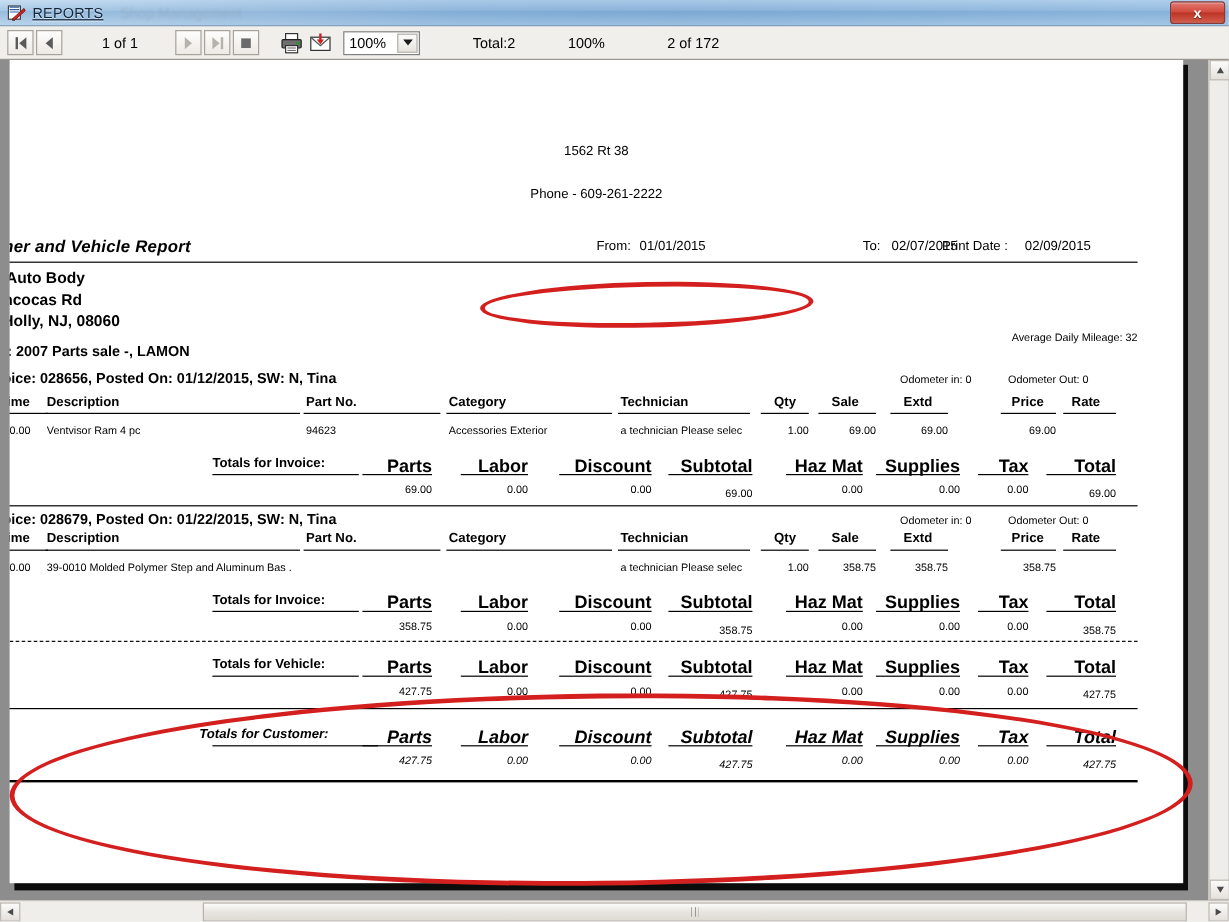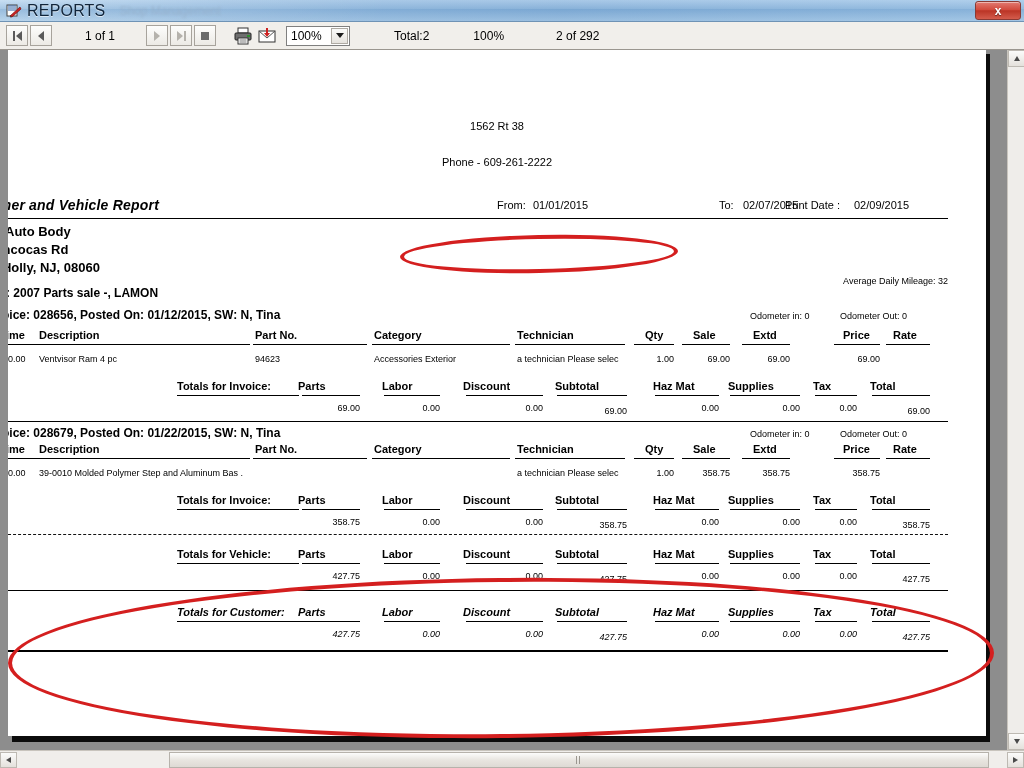--- a/index.html
+++ b/index.html
@@ -31,23 +31,24 @@
     background:
       linear-gradient(105deg, rgba(255,255,255,0.22) 0%, rgba(255,255,255,0.0) 38%),
       linear-gradient(to right, rgba(120,160,200,0.0) 0%, rgba(150,185,220,0.45) 22%, rgba(120,160,205,0.25) 55%, rgba(160,195,228,0.35) 100%);
     pointer-events: none;
   }
   .title-icon {
     width: 16px; height: 16px; margin-left: 6px; margin-right: 5px;
     position: relative; flex: 0 0 auto; z-index: 2;
   }
   .title-text {
-    font-size: 16px; color: #10243a; font-weight: 400;
+    font-size: 12px; color: #10243a; font-weight: 400;
     letter-spacing: 0.2px; z-index: 2; position: relative;
     text-shadow: 0 1px 0 rgba(255,255,255,0.6);
+    text-decoration: underline;
   }
   .title-ghosttext {
     margin-left: 14px;
     font-size: 12px;
     color: rgba(150,175,200,0.75);
     filter: blur(1.1px);
     z-index: 2;
   }
   .close-btn {
     position: absolute; right: 3px; top: 1px;
@@ -162,21 +163,21 @@
   .veh-line { position:absolute; left:-22px; top:236px; font-size:12px; font-weight:bold; }
 
   .inv-line { position:absolute; left:-20px; font-size:12px; font-weight:bold; }
   .odo { position:absolute; font-size:9px; }
 
   .colhdr { position:absolute; font-size:11px; font-weight:bold; }
   .cell { position:absolute; font-size:9px; }
   .cell-r { position:absolute; font-size:9px; text-align:right; }
 
   .tot-lbl { position:absolute; font-size:11px; font-weight:bold; }
-  .tot-hdr { position:absolute; font-size:11px; font-weight:bold; text-align:left; }
+  .tot-hdr { position:absolute; font-size:15px; font-weight:bold; text-align:right; }
   .tot-val { position:absolute; font-size:9px; text-align:right; }
 
   .ital { font-style: italic; }
 
   .dash-line {
     position:absolute; height:0;
     border-top: 1px dashed #111;
   }
 
   
@@ -297,21 +298,21 @@
       <div class="zarrow">
           <div class="chev"></div>
         </div>
     </div>
 
     <div style="width:44px"></div>
     <div class="tl-text">Total:2</div>
     <div style="width:44px"></div>
     <div class="tl-text">100%</div>
     <div style="width:52px"></div>
-    <div class="tl-text">2 of 292</div>
+    <div class="tl-text">2 of 172</div>
   </div>
 
   <div class="viewport">
     <div class="page-shadow"></div>
     <div class="page">
 
       <div class="co-l1">1562 Rt 38</div>
       <div class="co-l3">Phone - 609-261-2222</div>
 
       <div class="rpt-title">omer and Vehicle Report</div>
@@ -488,21 +489,21 @@
       <div class="tot-val" style="left:374px; top:521px; width:58px;">0.00</div>
       <div class="tot-val" style="left:455px; top:521px; width:80px;">0.00</div>
       <div class="tot-val" style="left:547px; top:524px; width:72px;">427.75</div>
       <div class="tot-val" style="left:645px; top:521px; width:66px;">0.00</div>
       <div class="tot-val" style="left:720px; top:521px; width:72px;">0.00</div>
       <div class="tot-val" style="left:805px; top:521px; width:44px;">0.00</div>
       <div class="tot-val" style="left:862px; top:524px; width:60px;">427.75</div>
 
       <div class="hr" style="left:-20px; top:540px; width:960px;"></div>
 
-      <div class="tot-lbl ital" style="left:169px; top:556px;">Totals for Customer:</div>
+      <div class="tot-lbl ital" style="left:158px; top:556px;">Totals for Customer:</div>
       <div class="tot-hdr ital" style="left:290px; top:556px; width:62px;">Parts</div>
       <div class="tot-hdr ital" style="left:374px; top:556px; width:58px;">Labor</div>
       <div class="tot-hdr ital" style="left:455px; top:556px; width:80px;">Discount</div>
       <div class="tot-hdr ital" style="left:547px; top:556px; width:72px;">Subtotal</div>
       <div class="tot-hdr ital" style="left:645px; top:556px; width:66px;">Haz Mat</div>
       <div class="tot-hdr ital" style="left:720px; top:556px; width:72px;">Supplies</div>
       <div class="tot-hdr ital" style="left:805px; top:556px; width:44px;">Tax</div>
       <div class="tot-hdr ital" style="left:862px; top:556px; width:60px;">Total</div>
 
       <div class="hr" style="left:169px; top:571px; width:138px;"></div>

